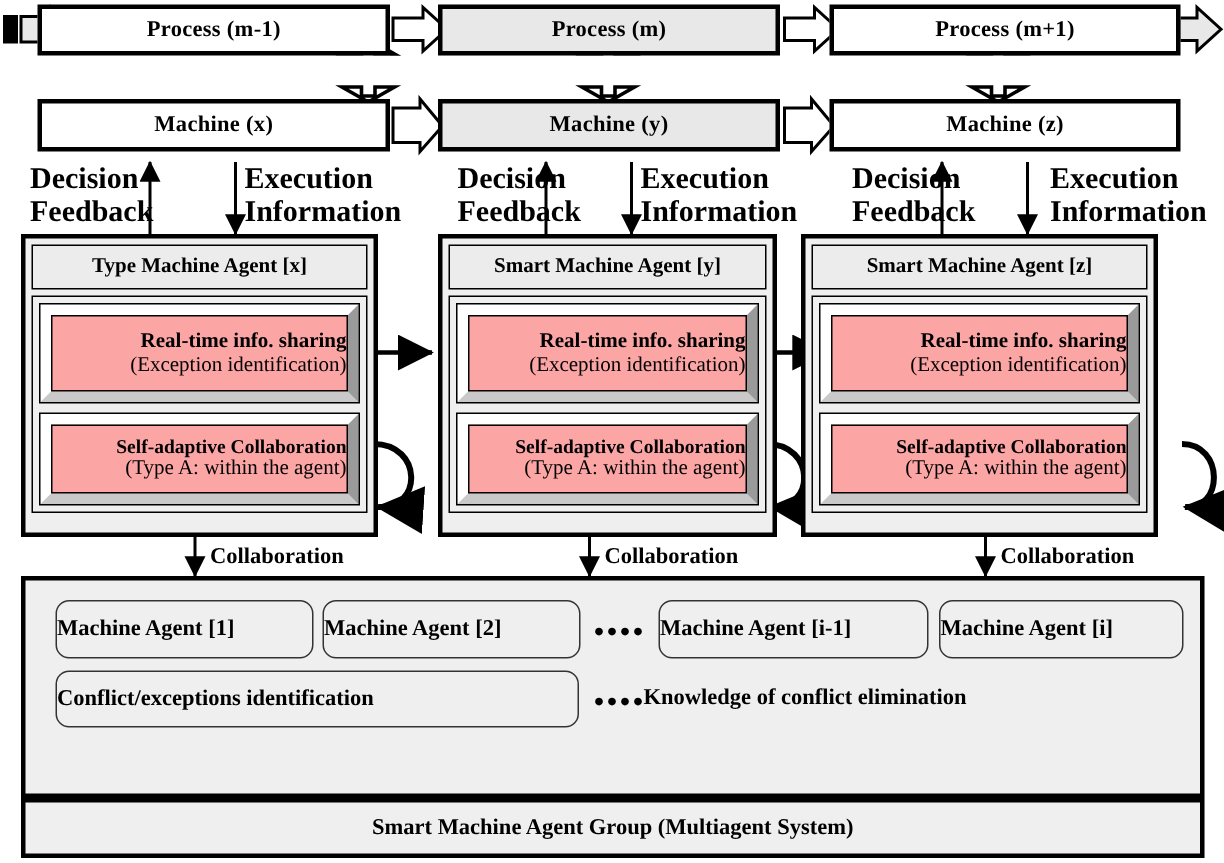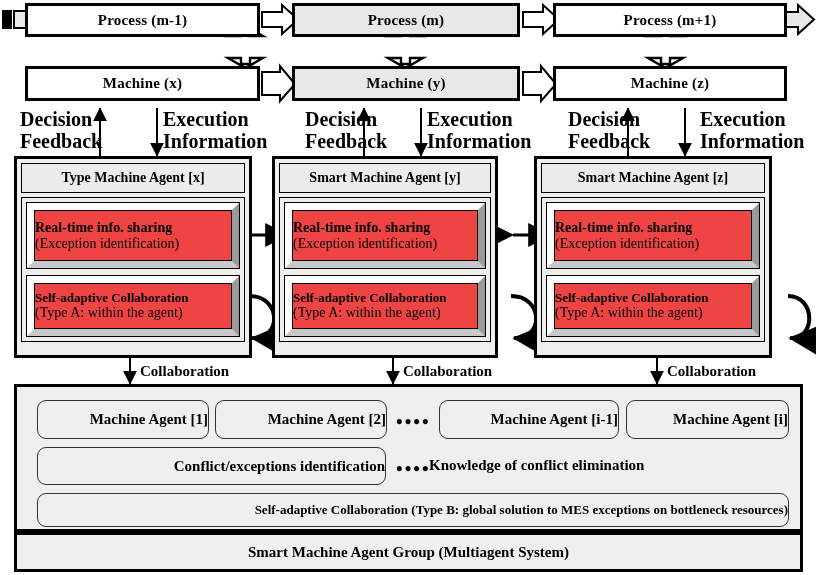--- a/index.html
+++ b/index.html
@@ -45,22 +45,22 @@
     border-left:7px solid #ffffff;
     border-right:7px solid #9a9a9a;
     border-bottom:7px solid #c9c9c9;
     background:#ffffff;
     outline:1px solid #000;
     box-sizing:border-box;
     margin-bottom:8px;
   }
   .bevel:last-child{margin-bottom:0;}
   .bevel-in{
-    border:1px solid #000;background:#ef4444;
-    display:flex;flex-direction:column;align-items:flex-start;justify-content:center;
+    border:1px solid #000;background:#fca5a5;
+    display:flex;flex-direction:column;align-items:flex-end;justify-content:center;
     height:100%;box-sizing:border-box;
     padding:2px 0;
   }
   .bevel-in .l1{font-weight:bold;font-size:14px;line-height:1.12;color:#000;white-space:nowrap;}
   .bevel-in .l2{font-size:14px;line-height:1.12;color:#000;white-space:nowrap;}
 
   
   .lbl{
     position:absolute;font-size:20px;font-weight:bold;color:#000;
     line-height:1.0;white-space:nowrap;
@@ -68,21 +68,21 @@
   .lbl.two{line-height:1.12;white-space:normal;width:78px;}
   .lbl.collab{font-weight:bold;font-size:15px;}
 
   
   .groupbox{
     border:3px solid #000;background:#efefef;box-sizing:border-box;
   }
   .roundbox{
     position:absolute;box-sizing:border-box;
     border:1.5px solid #333;border-radius:9px;background:#efefef;
-    display:flex;align-items:center;justify-content:flex-end;
+    display:flex;align-items:center;justify-content:flex-start;
     font-weight:bold;font-size:15px;color:#000;
   }
   .groupfooter{
     border:3px solid #000;background:#efefef;box-sizing:border-box;
     display:flex;align-items:center;justify-content:center;
     font-weight:bold;font-size:15px;color:#000;
   }
   .dots{position:absolute;font-weight:bold;font-size:19px;letter-spacing:2px;color:#000;line-height:1;}
 
   svg.ovl{position:absolute;left:0;top:0;width:816px;height:575px;pointer-events:none;}
@@ -223,21 +223,21 @@
       </div>
       <div class="bevel" style="height:60px;">
         <div class="bevel-in">
           <div class="l1" style="font-size:13px;">Self-adaptive Collaboration</div>
           <div class="l2">(Type A: within  the agent)</div>
         </div>
       </div>
     </div>
   </div>
 
-  <div class="node agentbox" style="left:272px;top:156px;width:226px;height:202px;">
+  <div class="node agentbox" style="left:292px;top:156px;width:226px;height:202px;">
     <div class="agent-title">
       <span>Smart Machine Agent [y]</span>
     </div>
     <div class="agent-inner-wrap">
       <div class="bevel" style="height:65px;">
         <div class="bevel-in">
           <div class="l1">Real-time info. sharing</div>
           <div class="l2">(Exception identification)</div>
         </div>
       </div>
@@ -288,23 +288,20 @@
     </div>
     <div class="roundbox" style="left:609px;top:13px;width:163px;height:39px;">
       <span>Machine Agent [i]</span>
     </div>
 
     <div class="roundbox" style="left:20px;top:60px;width:349px;height:38px;">
       <span>Conflict/exceptions identification</span>
     </div>
     <div class="dots" style="left:379px;top:72px;">••••</div>
 
-    <div class="roundbox" style="left:20px;top:106px;width:752px;height:34px;font-size:13px;">
-      <span>Self-adaptive Collaboration  (Type B: global solution to MES exceptions on bottleneck resources)</span>
-    </div>
   </div>
 
   <div class="cyl-label" style="left:429px;top:452px;width:268px;height:26px;">
     <span>Knowledge of conflict elimination</span>
   </div>
 
   <div class="node groupfooter" style="left:14px;top:532px;width:789px;height:40px;">
     <span>Smart Machine Agent Group (Multiagent System)</span>
   </div>
 

